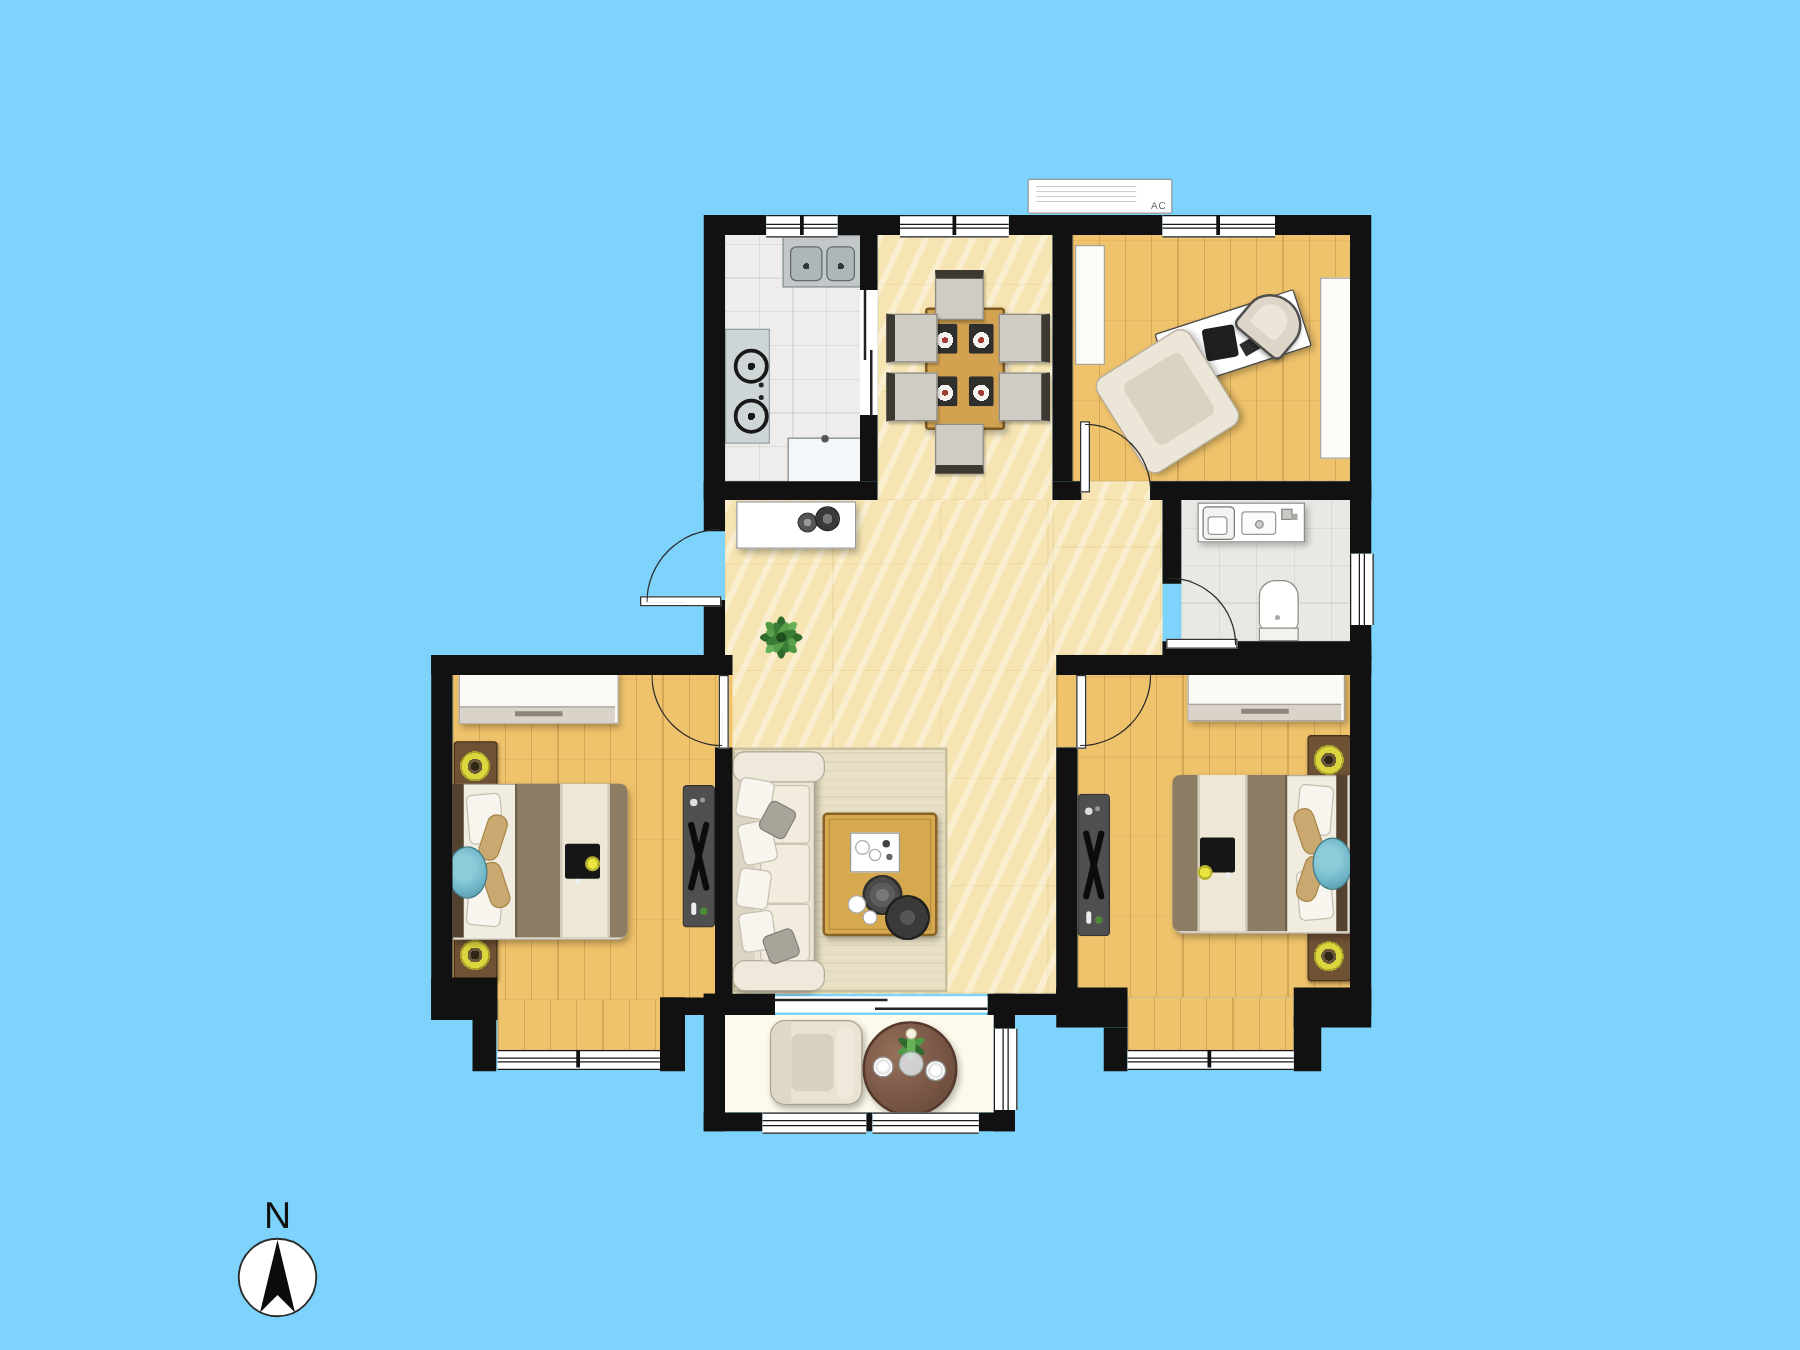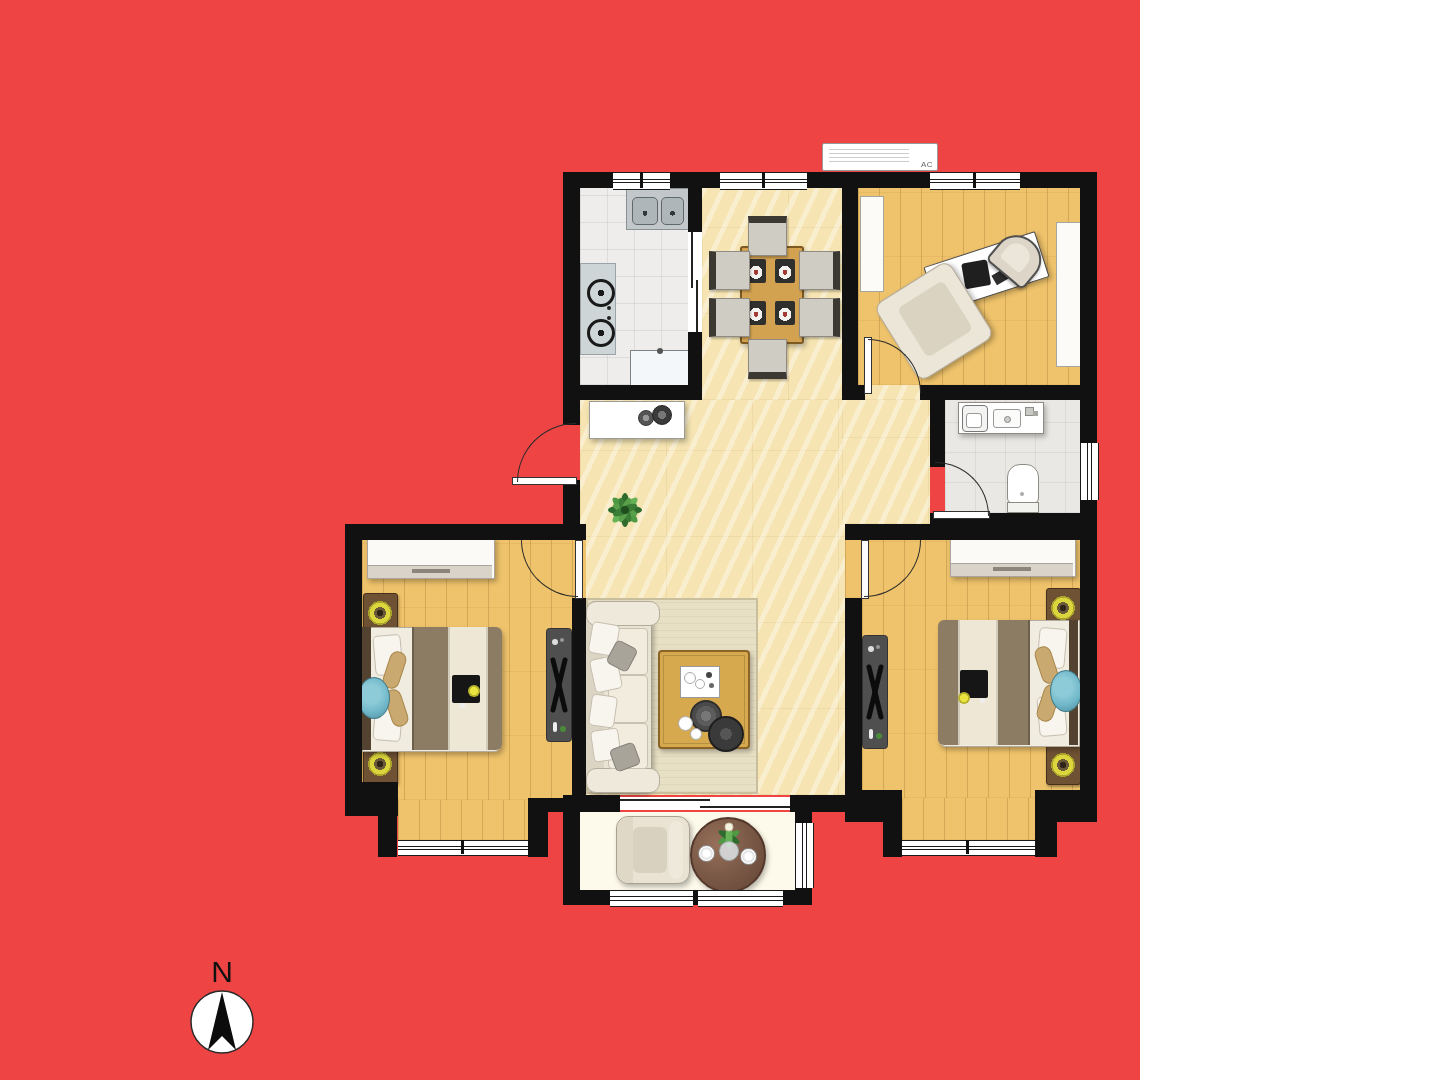--- a/index.html
+++ b/index.html
@@ -1,16 +1,16 @@
 <!DOCTYPE html>
 <html style="--wall: #111111; --line: #1a1a1a; --marble-floor: #f6e5b2; --wood-floor: #efc36b; --kitchen-tile: #eeedeb; --bath-tile: #e9e8e4; --balcony-floor: #fdfaeb; --rug: #e8e0c4; --sofa-cream: #e9e3d4; --table-wood: #d7a94f; --dining-wood: #d2a251; --bed-blanket: #8d7c64; --bed-sheet: #f1ece0; --pillow-tan: #c9a96f; --cushion-teal: #6fb7c9; --nightstand-wood: #6f5134; --lamp-yellow: #dcd63e; --tv-stand: #4f4f4f; --balcony-table: #7d5b49; --plant-green: #3f8f3a;"><head>
 <meta charset="utf-8">
 <style>
   html,body{margin:0;padding:0;background:#fff;font-family:"Liberation Sans",sans-serif}
-  #canvas{position:relative;width:1140px;height:1080px;background:#ef4444;overflow:hidden}
+  #canvas{position:relative;width:1440px;height:1080px;background:#7dd3fc;overflow:hidden}
   .abs{position:absolute}
   
   .wall{position:absolute;background:var(--wall,#111)}
   
   .floor{position:absolute}
   .marble{background-color:var(--marble-floor,#f6e5b2);background-image:repeating-linear-gradient(115deg,rgba(255,255,255,.38) 0 5px,rgba(255,255,255,0) 5px 17px),repeating-linear-gradient(0deg,rgba(190,150,80,.14) 0 1px,transparent 1px 86px),repeating-linear-gradient(90deg,rgba(190,150,80,.14) 0 1px,transparent 1px 86px)}
   .wood{background-color:var(--wood-floor,#efc36b);background-image:repeating-linear-gradient(90deg,rgba(130,85,25,.25) 0 1px,transparent 1px 21px),repeating-linear-gradient(0deg,rgba(130,85,25,.08) 0 1px,transparent 1px 64px)}
   .ktile{background-color:var(--kitchen-tile,#eeedeb);background-image:repeating-linear-gradient(0deg,rgba(0,0,0,.07) 0 1px,transparent 1px 27px),repeating-linear-gradient(90deg,rgba(0,0,0,.07) 0 1px,transparent 1px 27px)}
   .btile{background-color:var(--bath-tile,#e9e8e4);background-image:repeating-linear-gradient(0deg,rgba(0,0,0,.06) 0 1px,transparent 1px 30px),repeating-linear-gradient(90deg,rgba(0,0,0,.06) 0 1px,transparent 1px 30px)}
   .balcf{background:var(--balcony-floor,#fdfaeb)}

